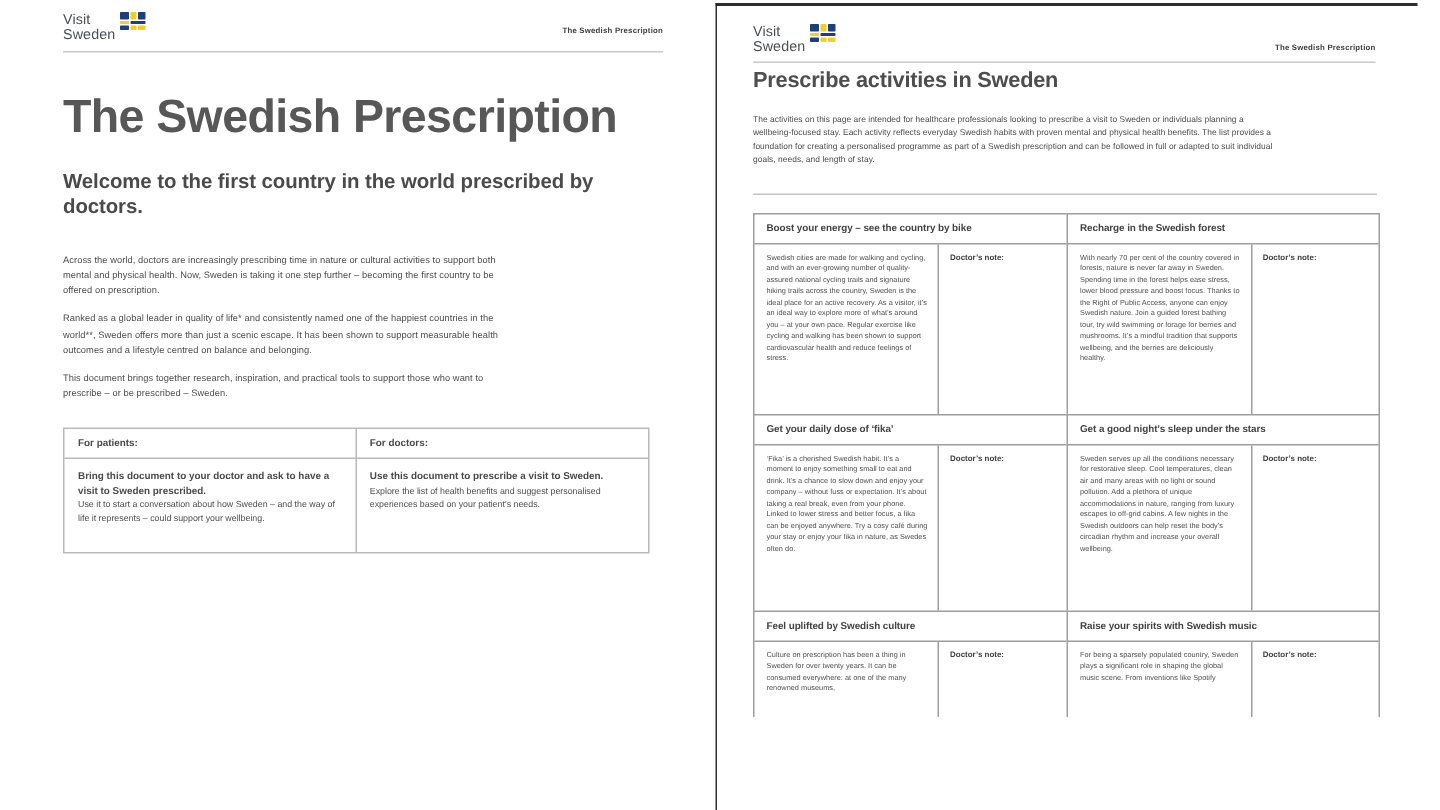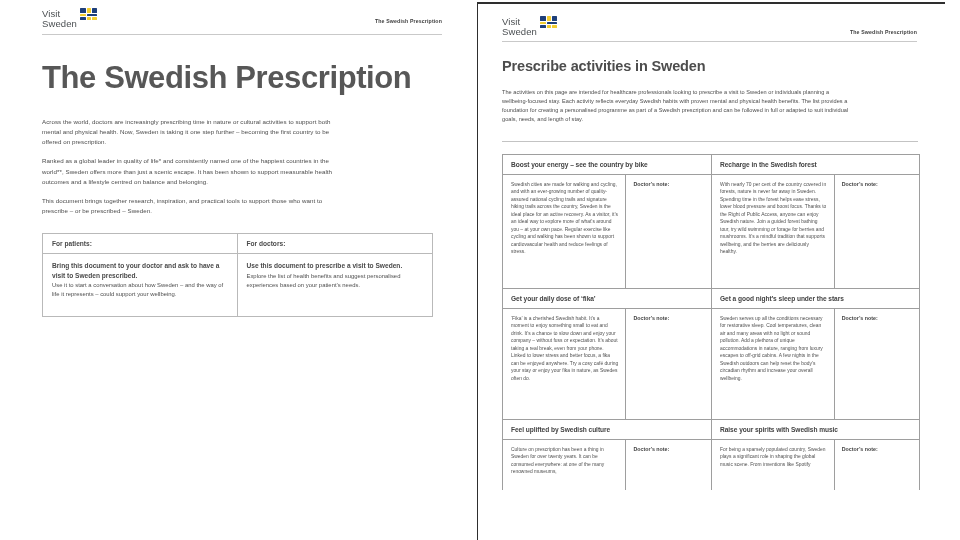--- a/index.html
+++ b/index.html
@@ -82,21 +82,21 @@
   .info-table .cell:last-child { border-right: none; }
   .info-table .head-row .cell { border-bottom: .8px solid #b9b9b9; padding: 6px 10px 6px 9px; }
   .cell-head { font-size: 6.6px; font-weight: bold; color: #4a4a4a; }
   .cell-lead { font-size: 6.6px; line-height: 9.4px; font-weight: bold; color: #4a4a4a; }
   .cell-text { font-size: 5.9px; line-height: 8.8px; color: #4f4f4f; margin-top: 1px; }
   .body-cells .cell { min-height: 62px; }
 
   
   .r-title {
     font-size: 14.5px; line-height: 17px; font-weight: bold; color: #4d4d4d;
-    letter-spacing: -.15px; margin-top: 16px;
+    letter-spacing: -.15px; margin-top: 4px;
   }
   .r-intro {
     font-size: 5.6px; line-height: 9.1px; color: #4c4c4c;
     margin-top: 13px; max-width: 348px; letter-spacing: .03px;
   }
   .r-rule { height: .8px; background: #c3c3c3; margin-top: 17px; width: 416px; }
 
   
   .act-grid { margin-top: 12px; width: 418px; }
   .act-row { display: flex; }
@@ -152,20 +152,21 @@
           <i style="left:0;top:9px;width:6.5px;height:3px;background:#1e3f7a;"></i>
           <i style="left:7.5px;top:9px;width:4px;height:3px;background:#f2cd2e;"></i>
           <i style="left:12.5px;top:9px;width:4.5px;height:3px;background:#f2cd2e;"></i>
         </div>
       </div>
       <div class="kicker">The Swedish Prescription</div>
     </div>
     <div class="rule rule-left"></div>
 
     <div class="title">The Swedish Prescription</div>
+    <div class="subtitle">Welcome to the first country in the world prescribed by doctors.</div>
 
     <div class="body-copy">
       <p>Across the world, doctors are increasingly prescribing time in nature or cultural activities to support both mental and physical health. Now, Sweden is taking it one step further – becoming the first country to be offered on prescription.</p>
       <p>Ranked as a global leader in quality of life* and consistently named one of the happiest countries in the world**, Sweden offers more than just a scenic escape. It has been shown to support measurable health outcomes and a lifestyle centred on balance and belonging.</p>
       <p>This document brings together research, inspiration, and practical tools to support those who want to prescribe – or be prescribed – Sweden.</p>
     </div>
 
     <div class="info-table">
       <div class="row head-row">
         <div class="cell">

